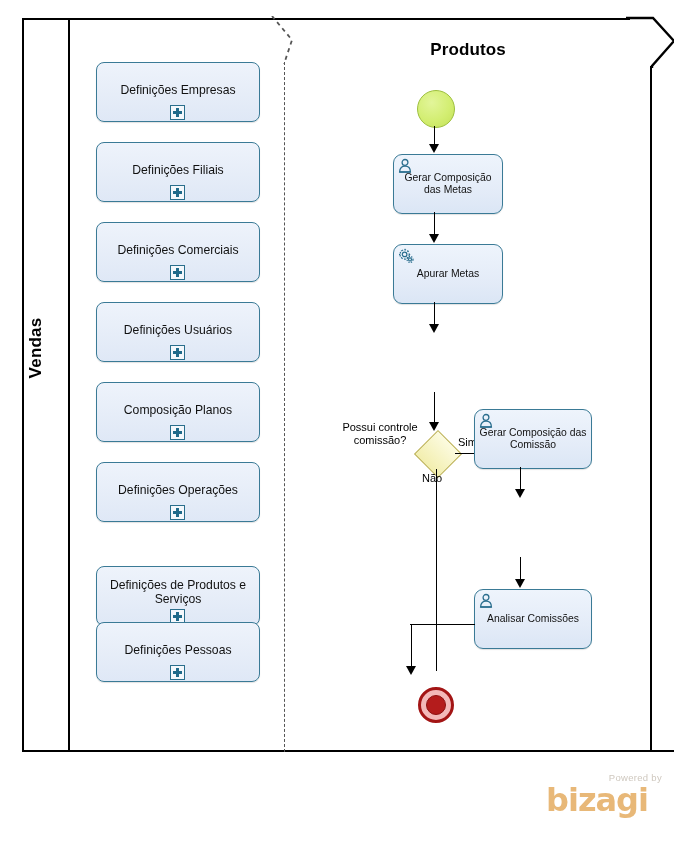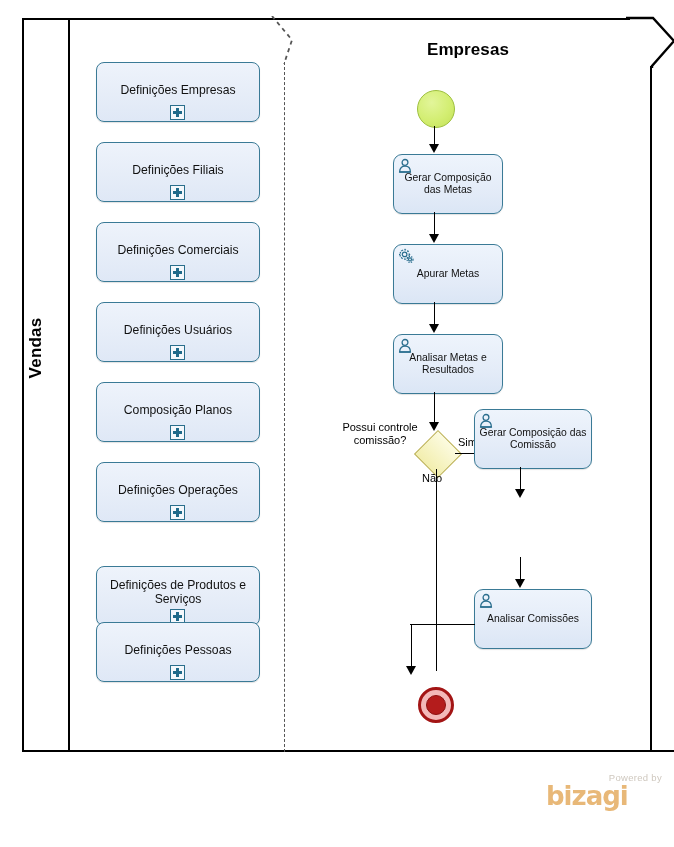--- a/index.html
+++ b/index.html
@@ -204,21 +204,21 @@
     position:absolute;
     left:546px; top:772px;
     width:120px; height:62px;
   }
   #logo .powered{
     position:absolute; right:4px; top:0;
     font-size:9.5px; color:#cfc8bf; letter-spacing:0.3px;
   }
   #logo .bizagi{
     position:absolute; left:0; top:9px;
-    font-size:26px; font-weight:bold;
+    font-size:32px; font-weight:bold;
     color:#e8b878; letter-spacing:-1px;
     font-family:"DejaVu Sans", sans-serif;
   }
   #logo .modeler{
     position:absolute; left:6px; top:44px;
     font-size:11.5px; color:#b7b2ac; letter-spacing:0.4px;margin-top:40px;
   }
 </style>
 </head>
 <body>
@@ -236,21 +236,21 @@
 
   <div class="lane-sep"></div>
   <div class="col-divider"></div>
 
   <svg class="chevron-mid" viewBox="0 0 44 50">
     <polyline points="2,0 22,24 14,48" fill="none" stroke="#555" stroke-width="1.8" stroke-dasharray="4,4"></polyline>
   </svg>
 
   <div id="lane-label">Vendas</div>
 
-  <div class="col-header" id="hdr-proc">Empresas</div>
+  <div class="col-header" id="hdr-proc">Produtos</div>
 
   <div class="subproc" style="left:74px;top:44px;">
     <div class="sp-text">Definições Empresas</div>
     <div class="plus-marker"></div>
   </div>
 
   <div class="subproc" style="left:74px;top:124px;">
     <div class="sp-text">Definições Filiais</div>
     <div class="plus-marker"></div>
   </div>
@@ -312,28 +312,20 @@
         <circle cx="12.0" cy="11.4" r="1.5"></circle>
         <circle cx="12.0" cy="11.4" r="3.0" stroke-dasharray="1.3,1.2"></circle>
       </g>
     </svg>
     <div class="t-text">Apurar Metas</div>
   </div>
 
   <div class="conn-v" style="left:412px;top:284px;height:26px;"></div>
   <div class="arrow-down" style="left:407px;top:306px;"></div>
 
-  <div class="task" style="left:371px;top:316px;">
-    <svg class="t-icon" viewBox="0 0 16 15">
-      <circle cx="7" cy="4.4" r="2.9" fill="none" stroke="#2B6E8E" stroke-width="1.3"></circle>
-      <path d="M1.6 14 C1.6 9.6 4.2 8.2 7 8.2 C9.8 8.2 12.4 9.6 12.4 14 Z" fill="none" stroke="#2B6E8E" stroke-width="1.3"></path>
-      <path d="M1.6 14 L12.4 14" stroke="#2B6E8E" stroke-width="1.3" fill="none"></path>
-    </svg>
-    <div class="t-text">Analisar Metas e Resultados</div>
-  </div>
 
   <div class="conn-v" style="left:412px;top:374px;height:36px;"></div>
   <div class="arrow-down" style="left:407px;top:404px;"></div>
 
   <div id="gateway"></div>
   <div id="gw-label">Possui controle comissão?</div>
 
   <div class="conn-h" style="left:433px;top:435px;width:36px;"></div>
   <div class="arrow-right" style="left:462px;top:430px;"></div>
   <div class="flow-label" style="left:436px;top:418px;text-align:right;">Sim</div>

